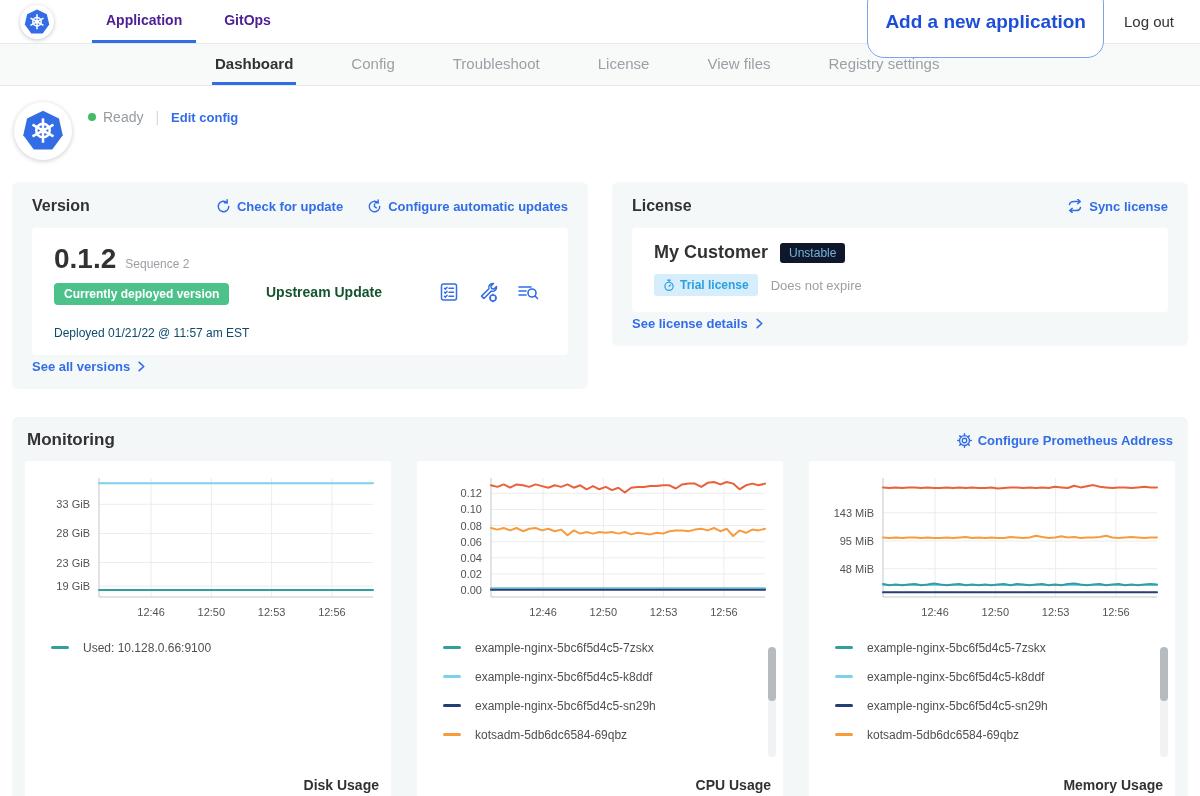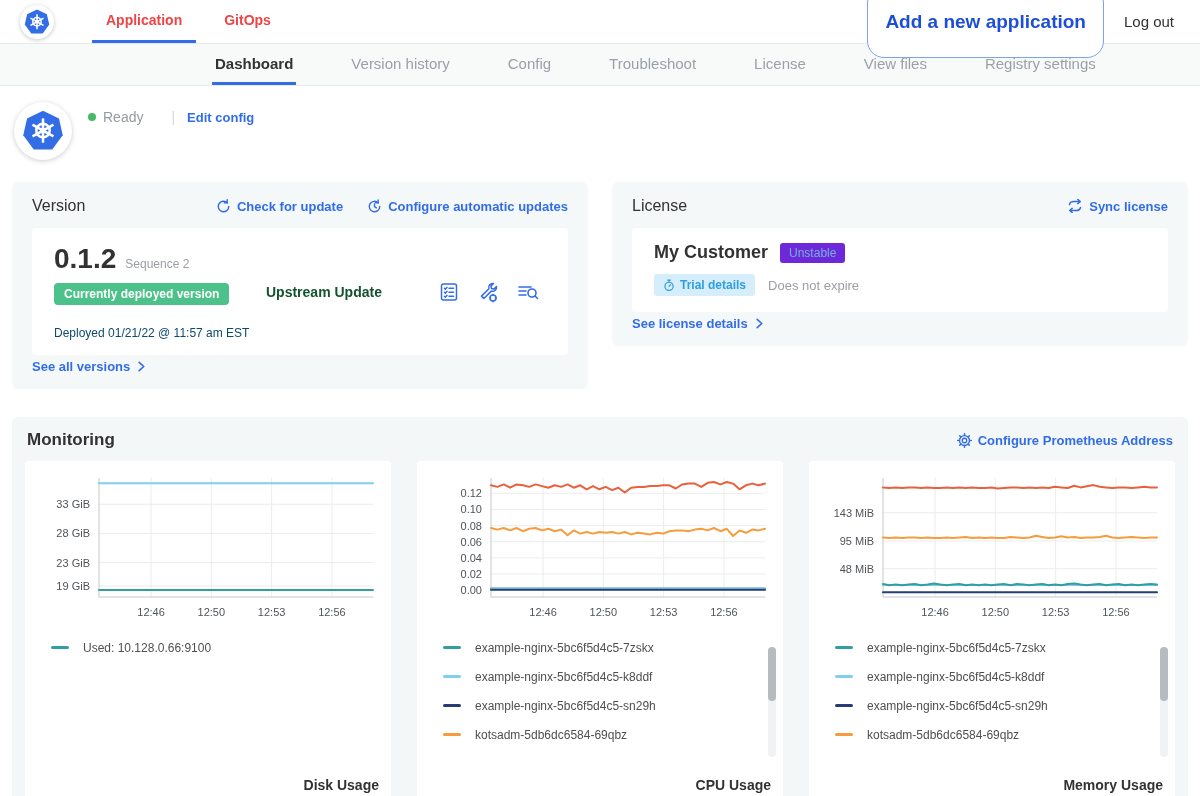--- a/index.html
+++ b/index.html
@@ -11,21 +11,21 @@
   .page { width:1200px; height:796px; position:relative; background:#fff; }
 
   
   .topnav { height:44px; display:flex; align-items:stretch; padding:0 26px 0 20px;
             border-bottom:1px solid #e7e9ea; background:#fff; }
   .logo-badge { width:34px; height:34px; border-radius:50%; background:#fff;
                 box-shadow:0 1px 4px rgba(0,0,0,.22); display:flex; align-items:center;
                 justify-content:center; align-self:center; margin-right:38px; }
   .top-tabs { display:flex; gap:14px; }
   .top-tab { display:flex; align-items:center; padding:7px 14px; font-size:14px; font-weight:700;
-             color:#ef4444; border-bottom:3px solid transparent; cursor:pointer; }
+             color:#4c1d95; border-bottom:3px solid transparent; cursor:pointer; }
   .top-tab.active { border-bottom-color:#326de6; }
   .topnav-right { margin-left:auto; display:flex; align-items:center; gap:20px; }
   .pill-btn { background:#fff; border:1px solid #7da3ec; color:#1d4ed8; font-weight:700;
               font-size:19px; border-radius:17px; padding:24px 17px; cursor:pointer;
               font-family:"Liberation Sans",sans-serif; }
   .logout { font-size:15px; color:#323232; cursor:pointer; }
 
   
   .subnav { height:42px; background:#f8fafa; border-bottom:1px solid #e7e9ea;
             display:flex; align-items:stretch; padding-left:186px; }
@@ -34,30 +34,30 @@
   .subnav-item.active { color:#323232; font-weight:700; border-bottom-color:#326de6; }
 
   
   .app-header { display:flex; padding:16px 0 12px 14px; background:#fff; }
   .app-logo { width:58px; height:58px; border-radius:50%; background:#fff;
               box-shadow:0 1px 5px rgba(0,0,0,.20); display:flex; align-items:center;
               justify-content:center; margin-right:16px; }
   .app-title { font-size:30px; font-weight:800; letter-spacing:.2px; }
   .app-status-row { display:flex; align-items:center; margin-top:7px; font-size:14px; }
   .status-dot { width:8px; height:8px; border-radius:50%; background:#44bb66; margin-right:7px; }
-  .status-text { color:#959ba1; margin-right:28px; }
+  .status-text { color:#959ba1; margin-right:12px; }
   .status-divider { color:#d5d8da; margin-right:12px; }
   .link { color:#326de6; font-weight:700; font-size:13px; text-decoration:none; cursor:pointer;
           display:inline-flex; align-items:center; gap:6px; }
 
   
   .cards-row { display:flex; gap:24px; padding:0 12px; margin-top:10px; align-items:flex-start; }
   .panel { background:#f5f8f9; border-radius:6px; padding:15px 20px 14px; }
   .panel-header { display:flex; align-items:center; }
-  .panel-title { font-size:16px; font-weight:400; }
+  .panel-title { font-size:16px; font-weight:700; }
   .panel-actions { margin-left:auto; display:flex; gap:24px; }
   .inner-card { background:#fff; border-radius:4px; margin-top:13px; }
 
   .version-panel { width:576px; }
   .version-inner { padding:15px 22px; display:flex; align-items:center; min-height:98px; }
   .version-left { width:212px; }
   .ver-row { display:flex; align-items:baseline; }
   .ver-number { font-size:28px; font-weight:800; }
   .ver-seq { font-size:12px; color:#9b9fa4; margin-left:9px; }
   .badge-green { display:inline-block; margin-top:8px; background:#4cc18a; color:#fff;
@@ -65,21 +65,21 @@
   .deployed-at { margin-top:21px; font-size:12px; color:#0c4a6e; }
   .upstream { flex:1; font-size:14px; font-weight:700; color:#14532d; }
   .ver-icons { display:flex; gap:17px; color:#326de6; align-items:center; padding-right:6px; }
   .ver-icons .icn { cursor:pointer; display:flex; }
   .panel-footer { margin-top:2px; }
 
   .license-panel { width:576px; }
   .license-inner { padding:14px 22px 16px; }
   .cust-row { display:flex; align-items:center; }
   .cust-name { font-size:18px; font-weight:700; }
-  .badge-channel { margin-left:12px; background:#6d28d9; color:#74b2dd; font-size:12px;
+  .badge-channel { margin-left:12px; background:#0f172a; color:#74b2dd; font-size:12px;
                    padding:3px 9px; border-radius:3px; }
   .lic-row2 { display:flex; align-items:center; margin-top:11px; }
   .badge-trial { background:#d6edfb; color:#2e9fdf; font-size:12px; font-weight:700;
                  padding:4px 9px; border-radius:3px; display:inline-flex; align-items:center; gap:5px; }
   .expiry { margin-left:13px; font-size:13px; color:#9b9fa4; }
 
   
   .monitoring { margin:28px 12px 0; background:#f4f7f8; border-radius:6px; padding:13px 13px 14px; }
   .mon-header { display:flex; align-items:center; padding:0 2px; }
   .mon-title { font-size:17px; font-weight:800; }
@@ -125,21 +125,20 @@
       <div class="top-tab">GitOps</div>
     </nav>
     <div class="topnav-right">
       <button class="pill-btn">Add a new application</button>
       <span class="logout">Log out</span>
     </div>
   </header>
 
   <nav class="subnav">
     <div class="subnav-item active">Dashboard</div>
-    <div class="subnav-item">Version history</div>
     <div class="subnav-item">Config</div>
     <div class="subnav-item">Troubleshoot</div>
     <div class="subnav-item">License</div>
     <div class="subnav-item">View files</div>
     <div class="subnav-item">Registry settings</div>
   </nav>
 
   <section class="app-header">
     <div class="app-logo">
       <svg width="42" height="42" viewBox="0 0 100 100">
@@ -268,21 +267,21 @@
           <span class="badge-channel">Unstable</span>
         </div>
         <div class="lic-row2">
           <span class="badge-trial">
             <svg width="12" height="13" viewBox="0 0 14 15" fill="none" stroke="currentColor" stroke-width="1.4" stroke-linecap="round">
               <circle cx="7" cy="8.5" r="4.8"></circle>
               <line x1="5.4" y1="1.2" x2="8.6" y2="1.2"></line>
               <line x1="7" y1="1.4" x2="7" y2="3.4"></line>
               <line x1="7" y1="8.5" x2="9" y2="6.7"></line>
             </svg>
-            <span>Trial details</span>
+            <span>Trial license</span>
           </span>
           <span class="expiry">Does not expire</span>
         </div>
       </div>
 
       <div class="panel-footer">
         <a class="link">
           <span>See license details</span>
           <svg class="chev" width="10" height="11" viewBox="0 0 10 12" fill="none" stroke="currentColor" stroke-width="1.8" stroke-linecap="round" stroke-linejoin="round">
             <polyline points="3,1.5 8,6 3,10.5"></polyline>

